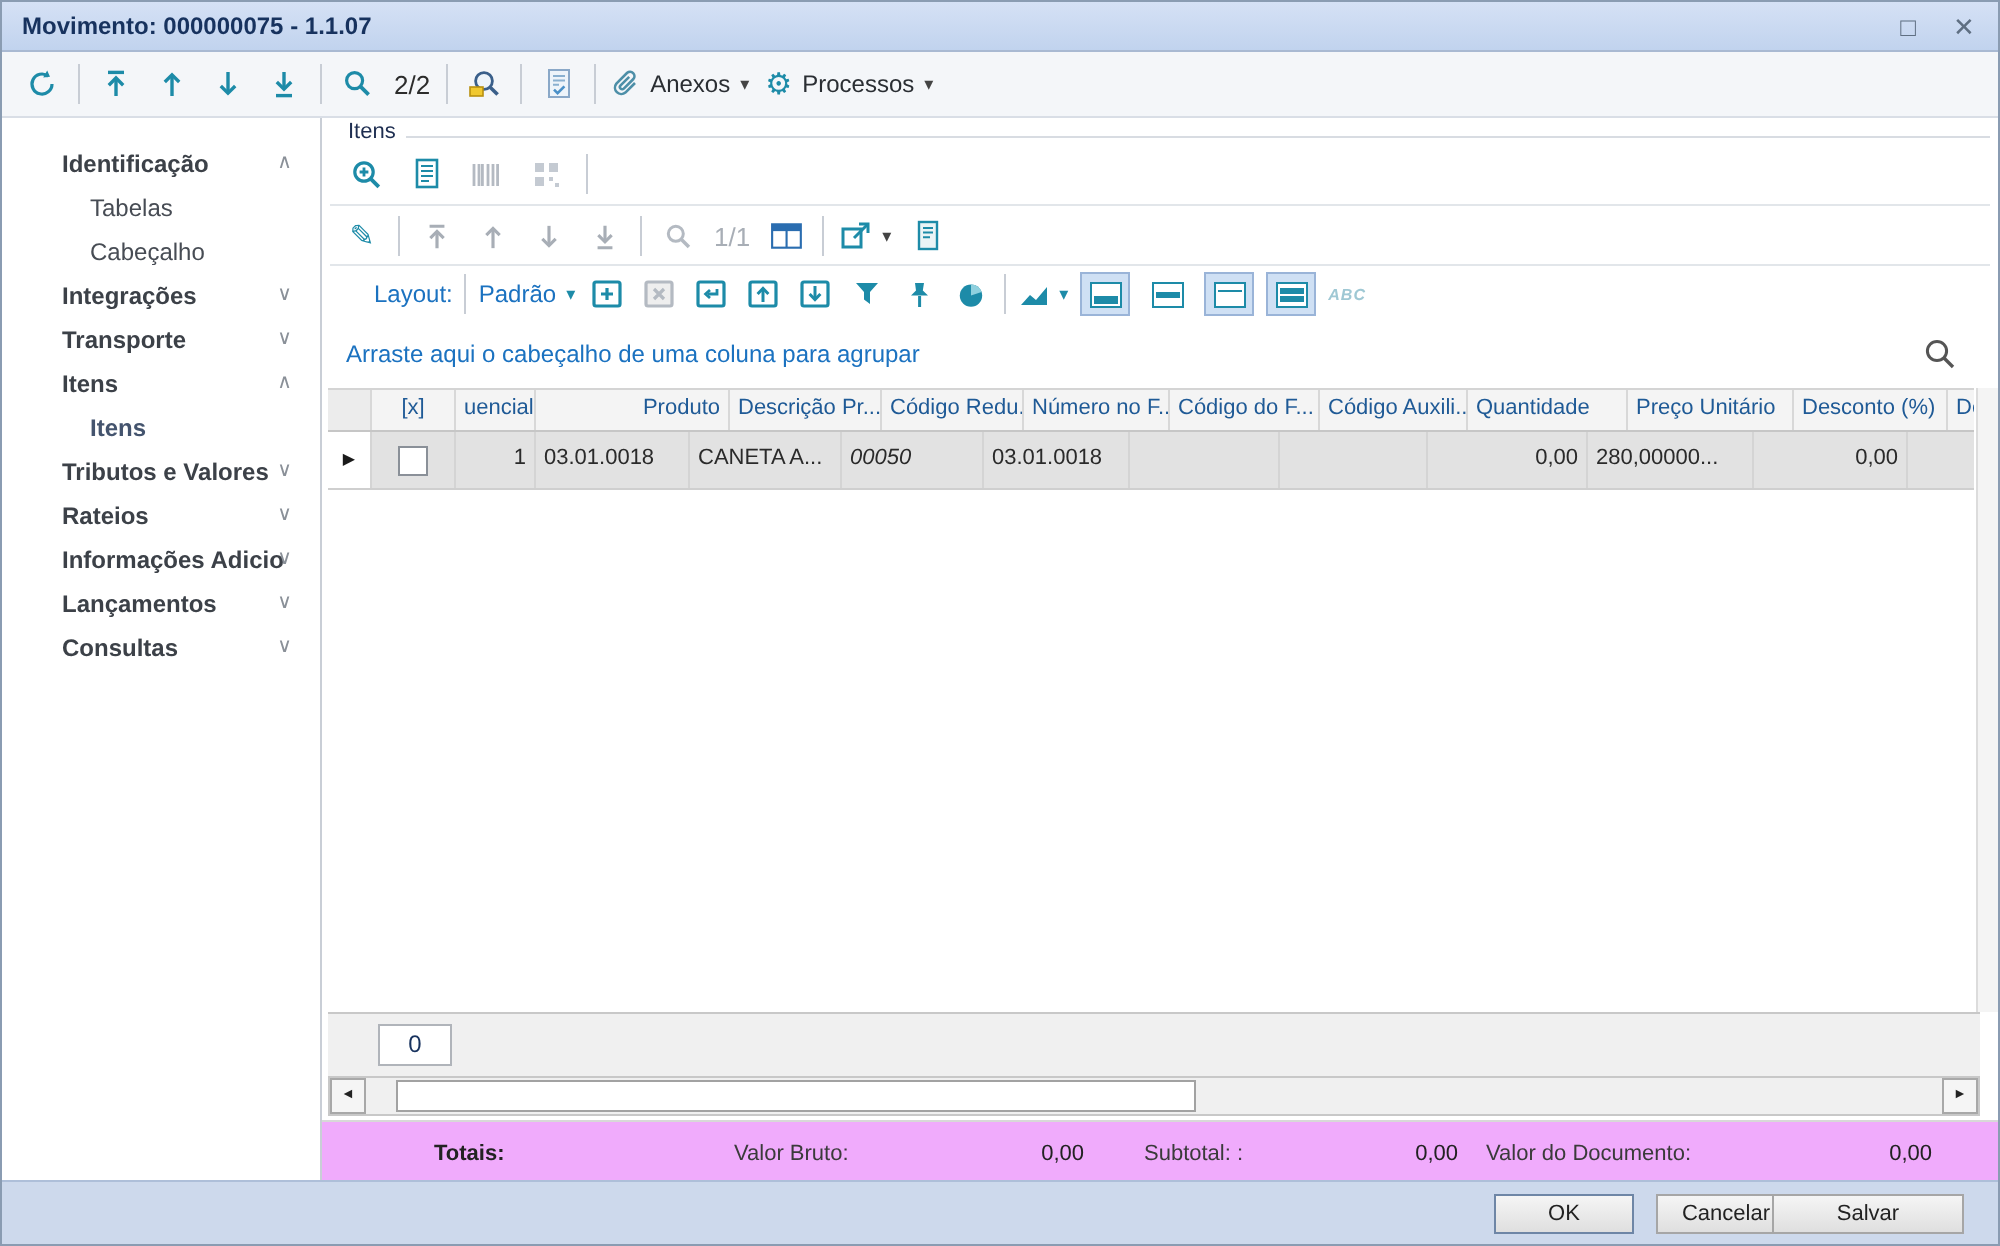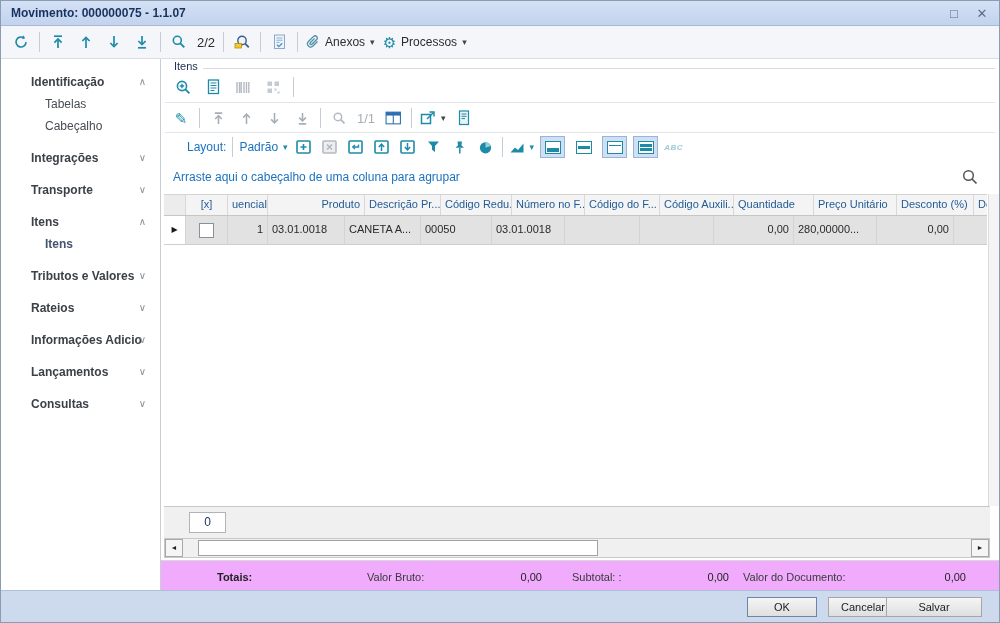--- a/index.html
+++ b/index.html
@@ -27,21 +27,21 @@
   .caret.teal{color:#1d8ba8;}
   .glyph-teal{color:#1d8ba8;font-size:15px;line-height:1;}
   .lbl-dark{color:#2a2e33;font-size:12px;}
 
   
   .body{position:absolute;top:58px;left:0;right:0;bottom:0;display:flex;background:#fff;}
   .sidebar{width:160px;flex:0 0 160px;border-right:1px solid #c9ced6;background:#fff;
     padding-top:12px;box-sizing:border-box;}
   .side-item{position:relative;height:22px;line-height:22px;padding-left:30px;padding-right:14px;
     font-size:12px;color:#3c4148;white-space:nowrap;overflow:hidden;}
-  .side-item.section{font-weight:bold;margin-top:10px;}
+  .side-item.section{font-weight:bold;margin-top:0;}
   .side-item.section:first-child{margin-top:0;}
   .side-item.sub{padding-left:44px;color:#474c54;margin-top:0;}
   .side-item.selected{font-weight:bold;color:#44546e;}
   .side-chev{position:absolute;right:14px;top:0;color:#8a9098;font-size:10px;font-weight:normal;}
 
   .content{position:relative;flex:1;background:#fff;overflow:hidden;}
 
   
   .gb-label{position:absolute;top:1px;left:10px;font-size:11px;color:#1d2d50;background:#fff;
     padding:0 3px;z-index:2;}
@@ -435,21 +435,21 @@
           </div>
         <div id="g-rows">
             <div class="g-row">
               <div class="gr-cell ind" style="width: 22px;"><span>▶</span></div>
               <div class="gr-cell chk" style="width: 42px;">
                 <span class="cbox"></span>
               </div>
               <div class="gr-cell" style="width: 40px; text-align: right;">1</div>
               <div class="gr-cell" style="width: 77px; text-align: left;">03.01.0018</div>
               <div class="gr-cell" style="width: 76px; text-align: left;">CANETA A...</div>
-              <div class="gr-cell" style="width: 71px; text-align: left;">00050</div>
+              <div class="gr-cell" style="width: 71px; text-align: left; font-style: italic;">00050</div>
               <div class="gr-cell" style="width: 73px; text-align: left;">03.01.0018</div>
               <div class="gr-cell" style="width: 75px; text-align: left;"></div>
               <div class="gr-cell" style="width: 74px; text-align: left;"></div>
               <div class="gr-cell" style="width: 80px; text-align: right;">0,00</div>
               <div class="gr-cell" style="width: 83px; text-align: left;">280,00000...</div>
               <div class="gr-cell" style="width: 77px; text-align: right;">0,00</div>
               <div class="gr-cell" style="width: 60px; text-align: right;"></div>
             </div>
           </div>
       </div>

